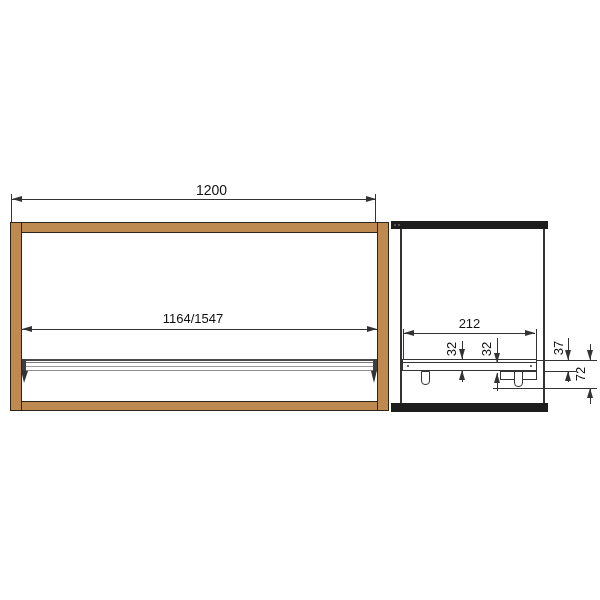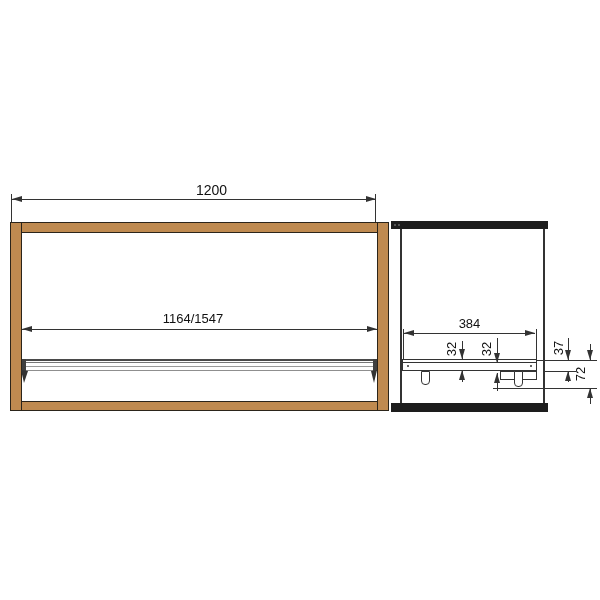--- a/index.html
+++ b/index.html
@@ -82,21 +82,21 @@
 
     <div class="part" style="left:402px;top:359px;width:135px;height:12px;"></div>
     <div class="hline" style="left:403px;top:362px;width:133px;"></div>
     <div class="dot" style="left:407px;top:365px;"></div>
     <div class="dot" style="left:530px;top:365px;"></div>
 
     <div class="part" style="left:500px;top:371px;width:37px;height:9px;"></div>
     <div class="hook" style="left:421px;top:371px;width:9px;height:14px;"></div>
     <div class="hook" style="left:514px;top:371px;width:9px;height:16px;"></div>
 
-    <div class="dlabel" style="left:404px;top:317px;width:131px;">384</div>
+    <div class="dlabel" style="left:404px;top:317px;width:131px;">212</div>
     <div class="hline" style="left:404px;top:333px;width:131px;"></div>
     <div class="arr arr-l" style="left:404px;top:330px;"></div>
     <div class="arr arr-r" style="left:525px;top:330px;"></div>
     <div class="vline" style="left:403px;top:329px;height:31px;"></div>
     <div class="vline" style="left:536px;top:329px;height:42px;"></div>
 
     <div class="hline" style="left:537px;top:360px;width:60px;"></div>
     <div class="hline" style="left:544px;top:371px;width:32px;"></div>
     <div class="hline" style="left:493px;top:388px;width:104px;"></div>
 

